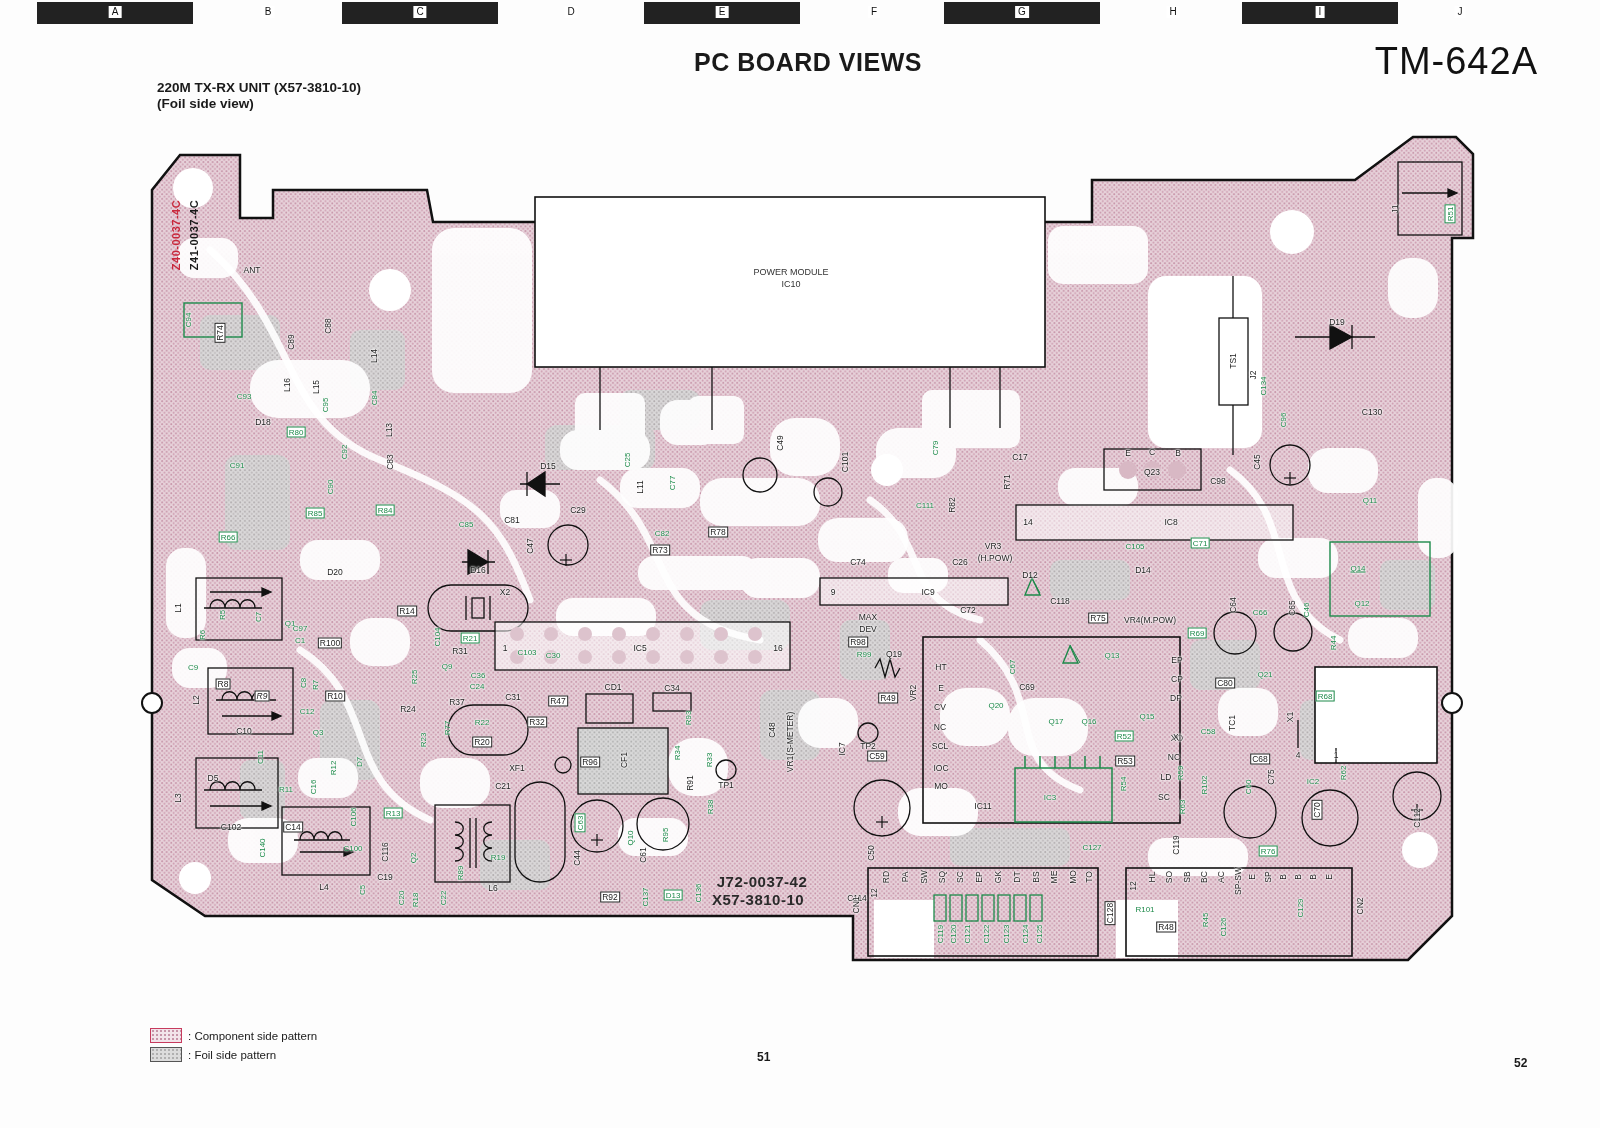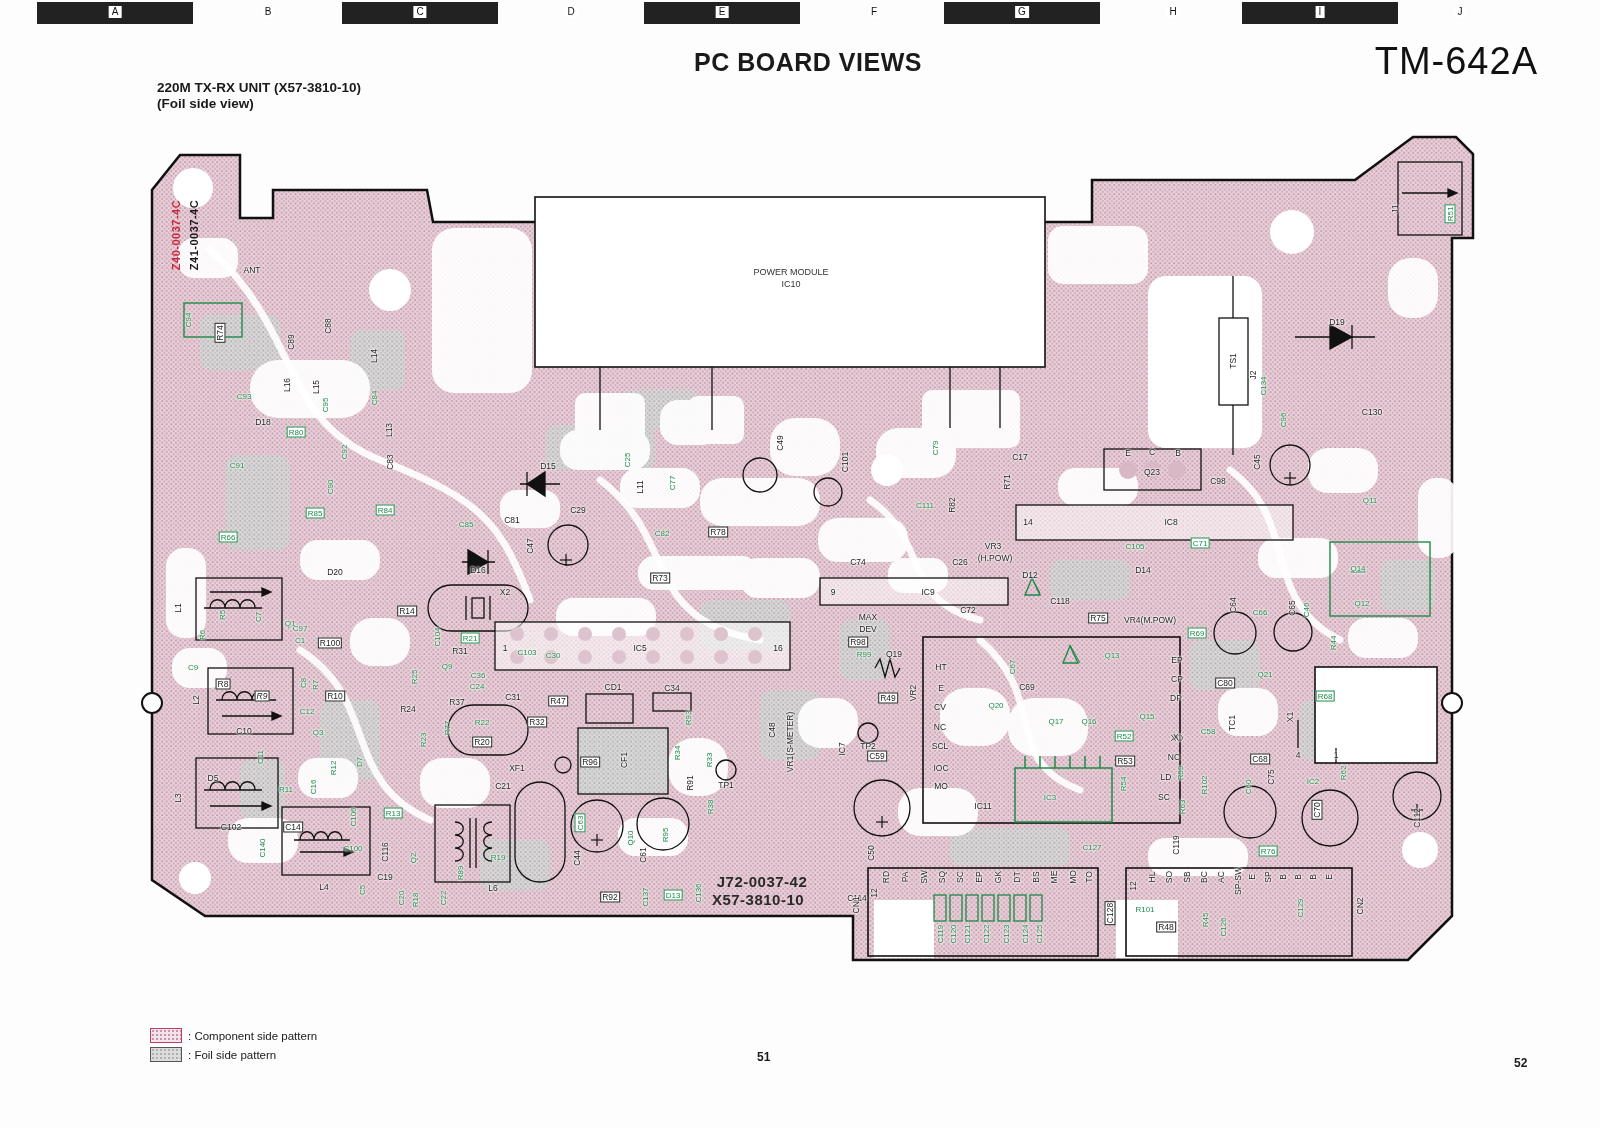--- a/index.html
+++ b/index.html
@@ -465,21 +465,21 @@
         <span class="lbl" style="left: 505px; top: 592px;">X2</span>
         <span class="lbl g" style="left: 466px; top: 524px;">C85</span>
         <span class="lbl" style="left: 512px; top: 520px;">C81</span>
         <span class="lbl v" style="left: 530px; top: 546px;">C47</span>
         <span class="lbl" style="left: 578px; top: 510px;">C29</span>
         <span class="lbl g v" style="left: 627px; top: 460px;">C25</span>
         <span class="lbl v" style="left: 640px; top: 487px;">L11</span>
         <span class="lbl g v" style="left: 672px; top: 483px;">C77</span>
         <span class="lbl g" style="left: 662px; top: 533px;">C82</span>
         <span class="lbl b" style="left: 718px; top: 532px;">R78</span>
-        <span class="lbl b" style="left: 660px; top: 578px;">R73</span>
+        <span class="lbl b" style="left: 660px; top: 550px;">R73</span>
         <span class="lbl v" style="left: 780px; top: 443px;">C49</span>
         <span class="lbl v" style="left: 845px; top: 462px;">C101</span>
         <span class="lbl g v" style="left: 935px; top: 448px;">C79</span>
         <span class="lbl g" style="left: 925px; top: 505px;">C111</span>
         <span class="lbl v" style="left: 952px; top: 505px;">R82</span>
         <span class="lbl" style="left: 858px; top: 562px;">C74</span>
         <span class="lbl" style="left: 960px; top: 562px;">C26</span>
         <span class="lbl" style="left: 1020px; top: 457px;">C17</span>
         <span class="lbl v" style="left: 1007px; top: 482px;">R71</span>
         <span class="lbl" style="left: 993px; top: 546px;">VR3</span>

